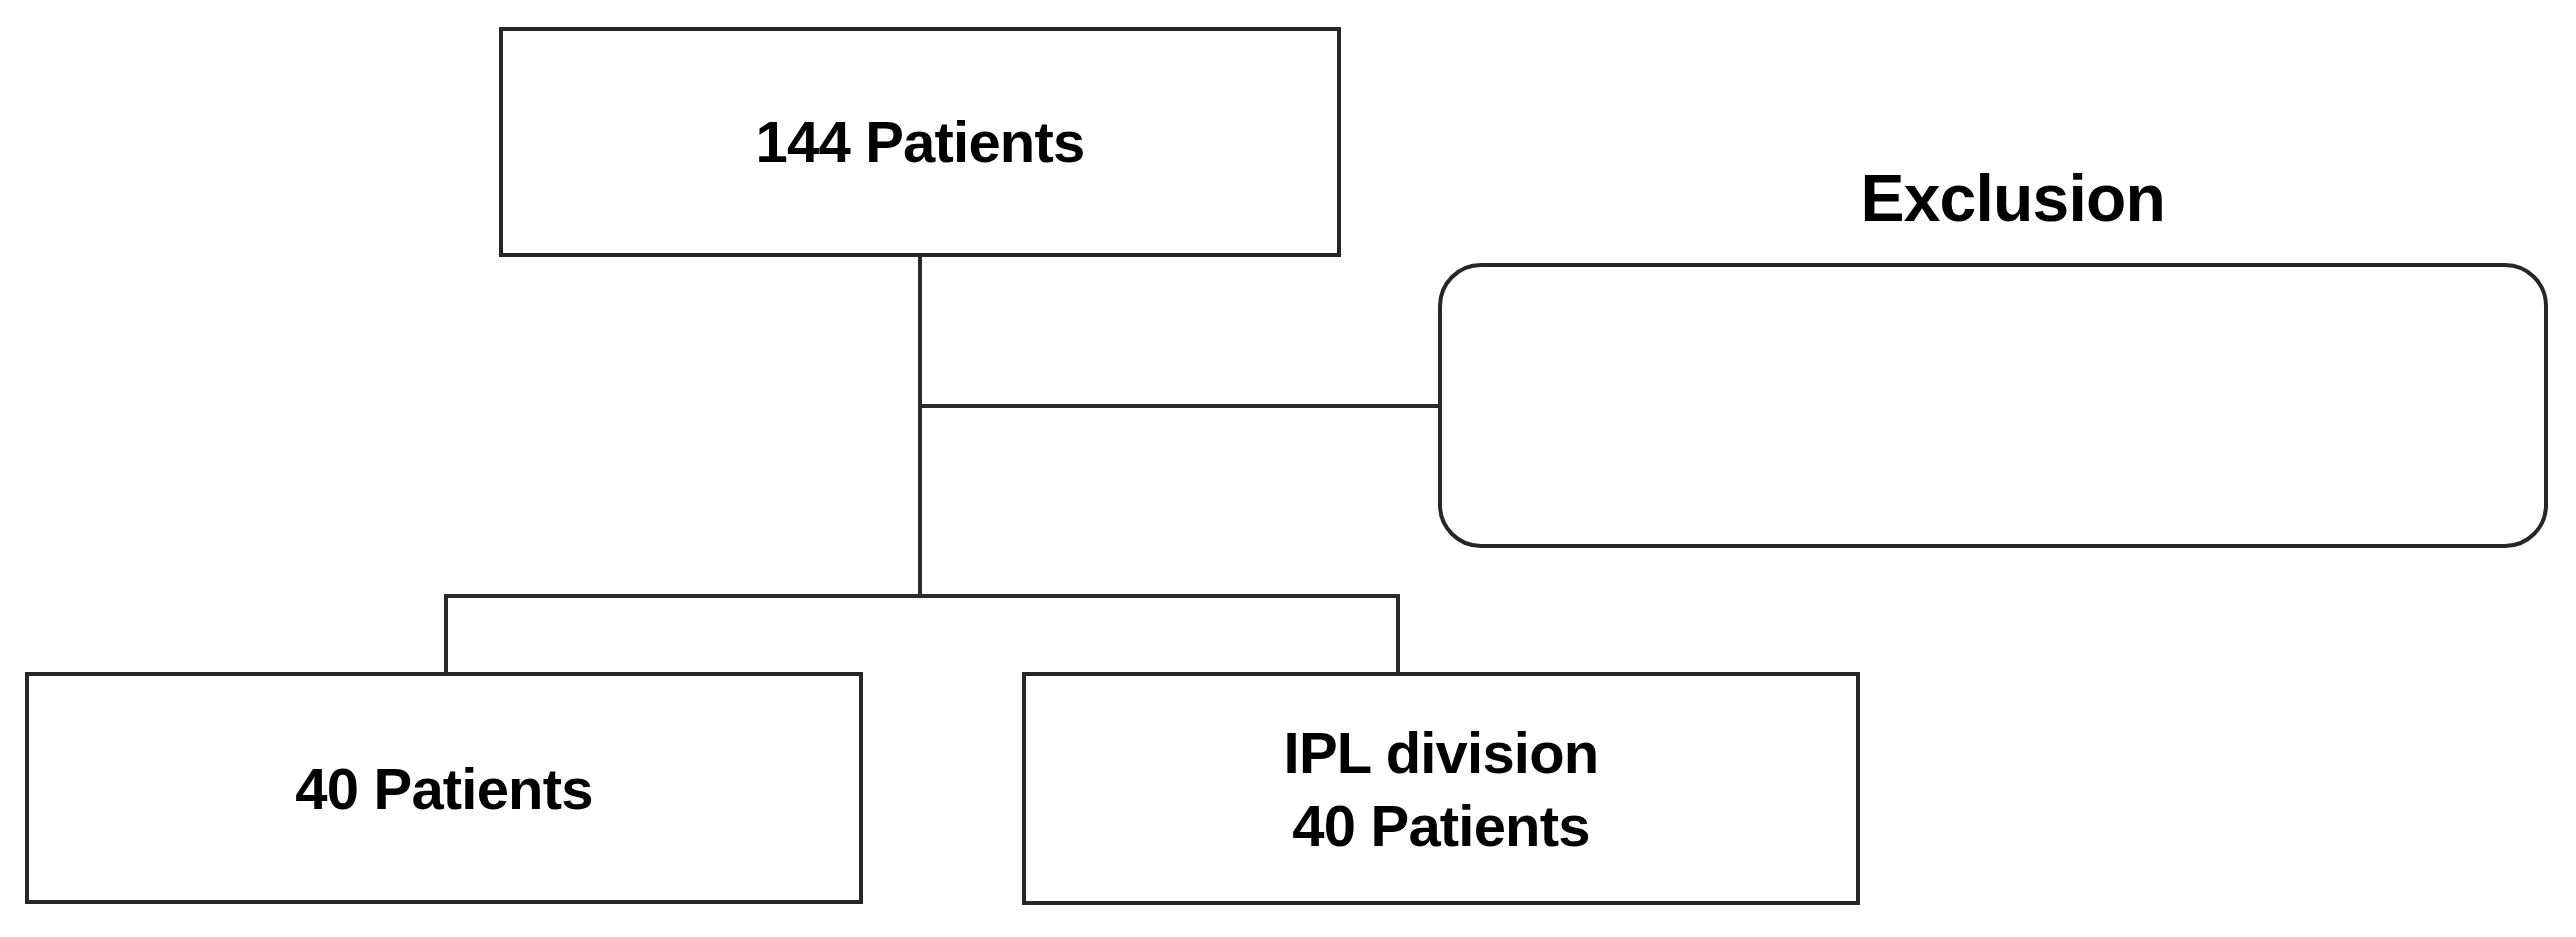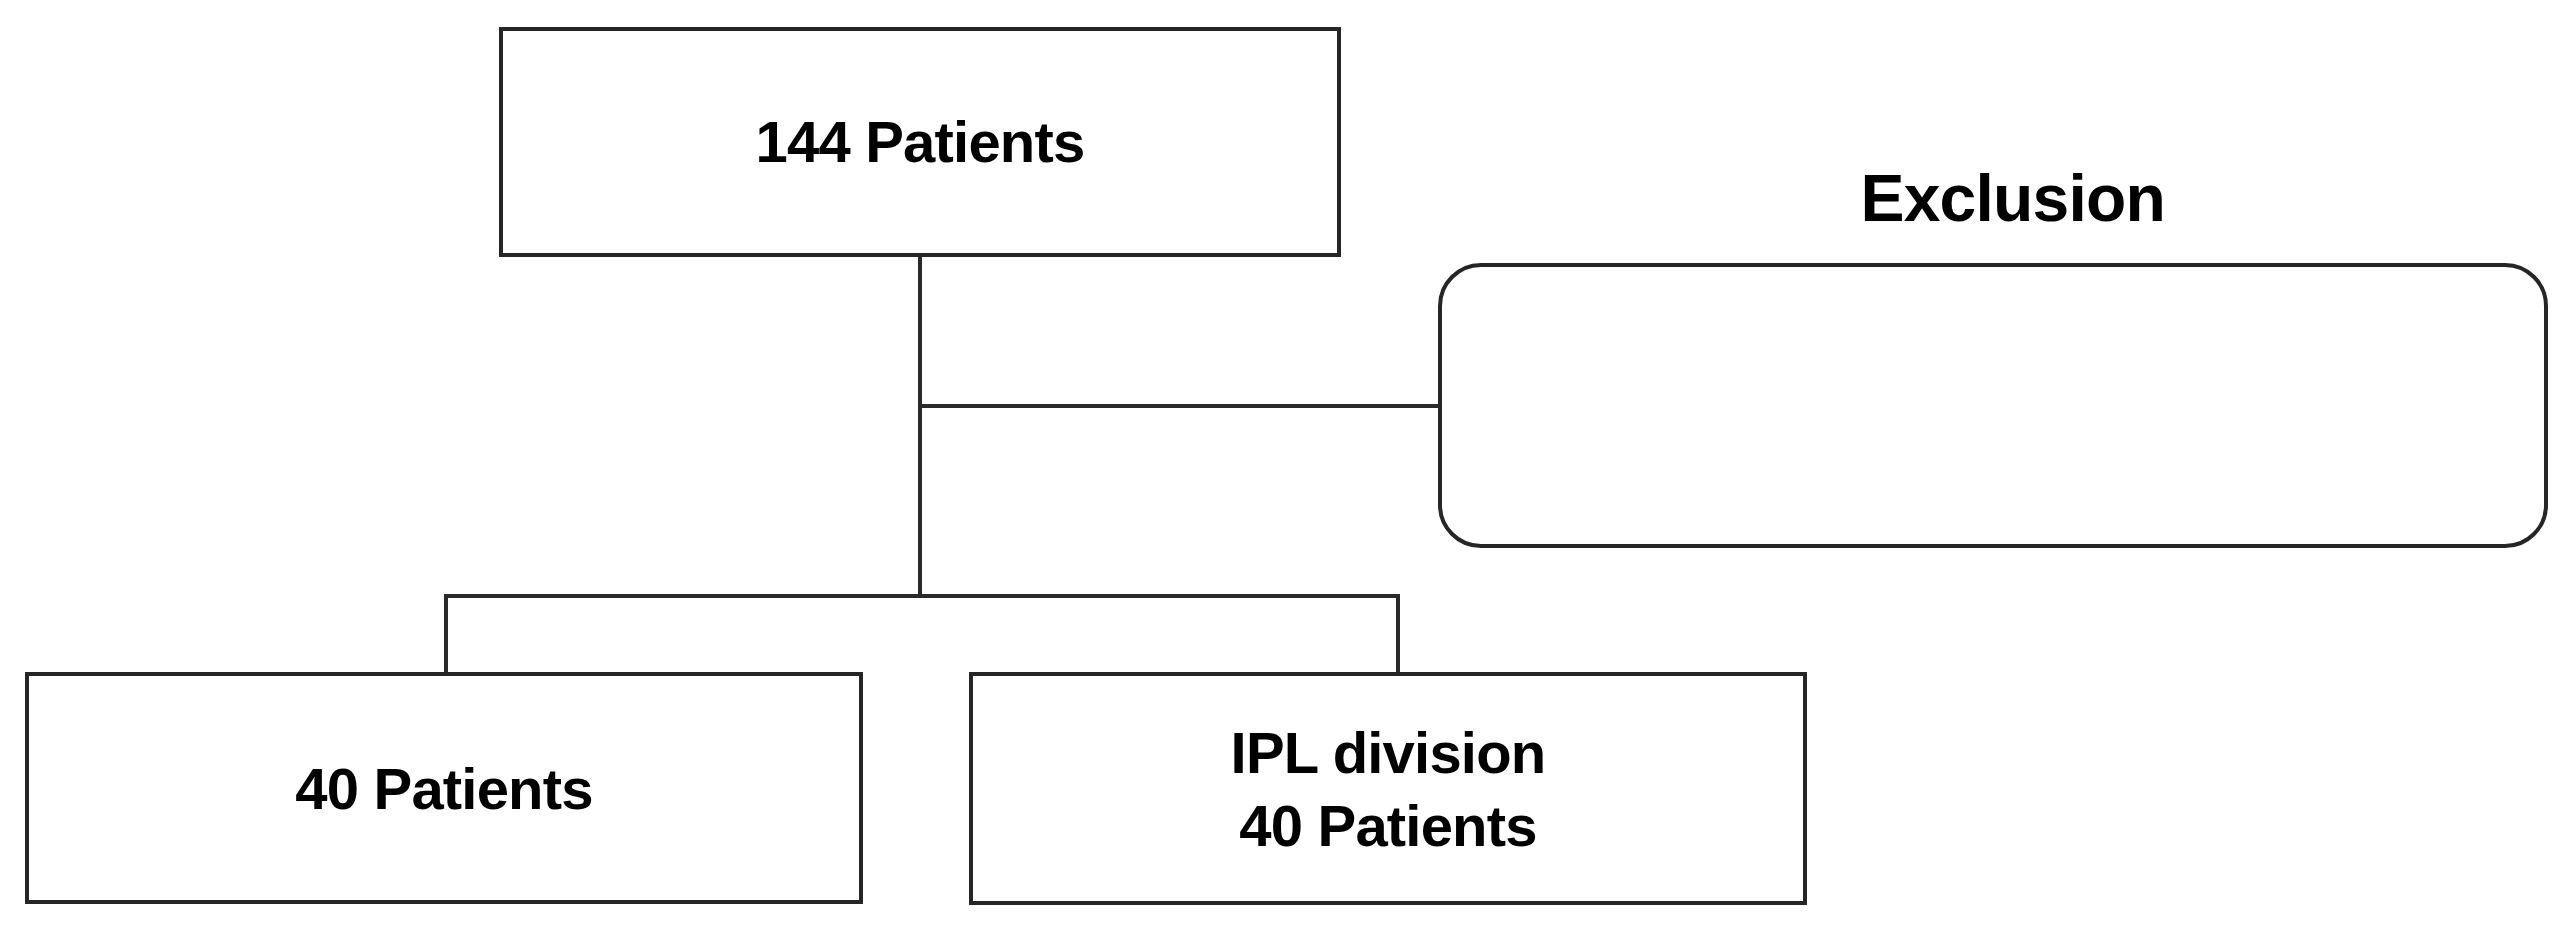--- a/index.html
+++ b/index.html
@@ -32,21 +32,21 @@
   .node .label-line {
     font-weight: bold;
     font-size: 58px;
     line-height: 73px;
     letter-spacing: -0.8px;
     white-space: nowrap;
   }
 
   #top-box    { left: 499px;  top: 26.5px;  width: 842px; height: 230px; }
   #left-box   { left: 25px;   top: 672px; width: 838px; height: 232px; }
-  #right-box  { left: 969px; top: 672px; width: 838px; height: 233px; }
+  #right-box  { left: 1022px; top: 672px; width: 838px; height: 233px; }
 
   #exclusion-box {
     left: 1438px; top: 263px; width: 1110px; height: 285px;
     border-radius: 43px;
     justify-content: flex-start;
     align-items: flex-start;
     text-align: left;
   }
 
   

